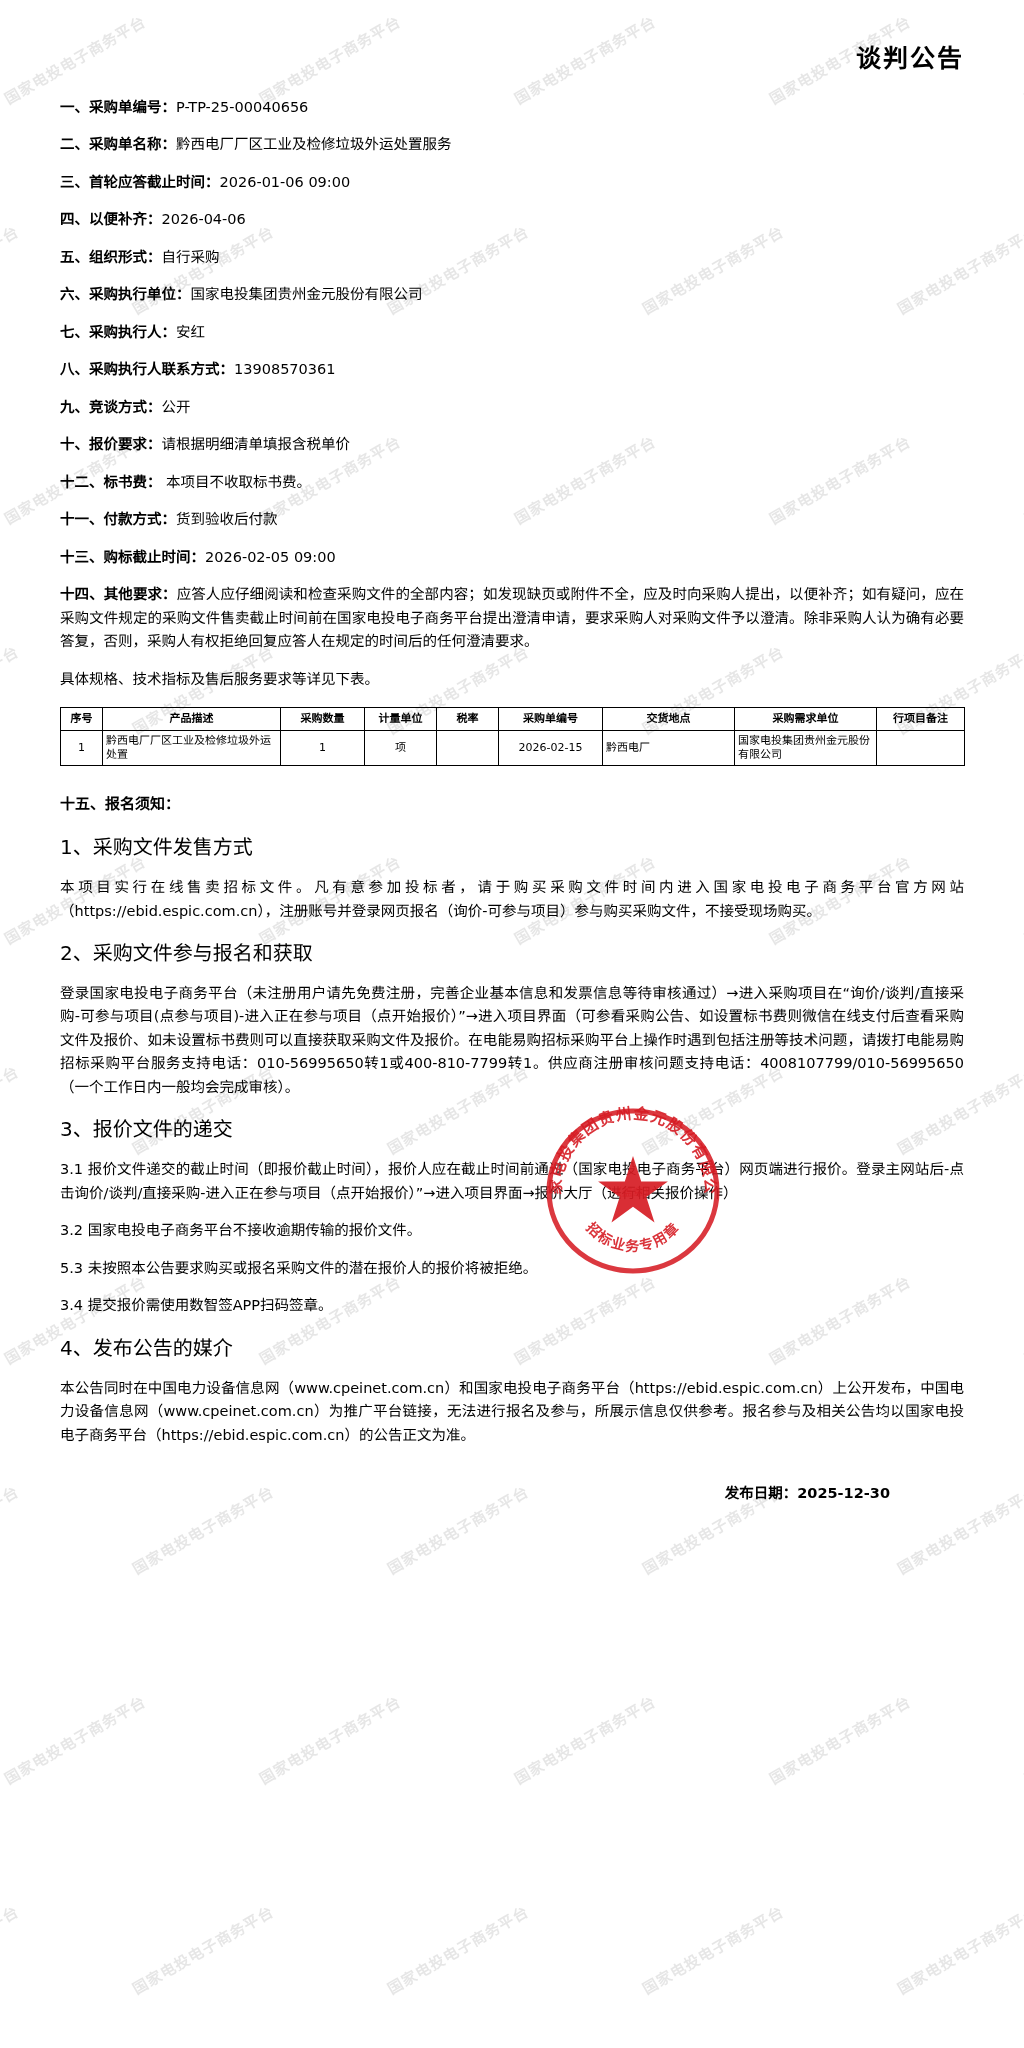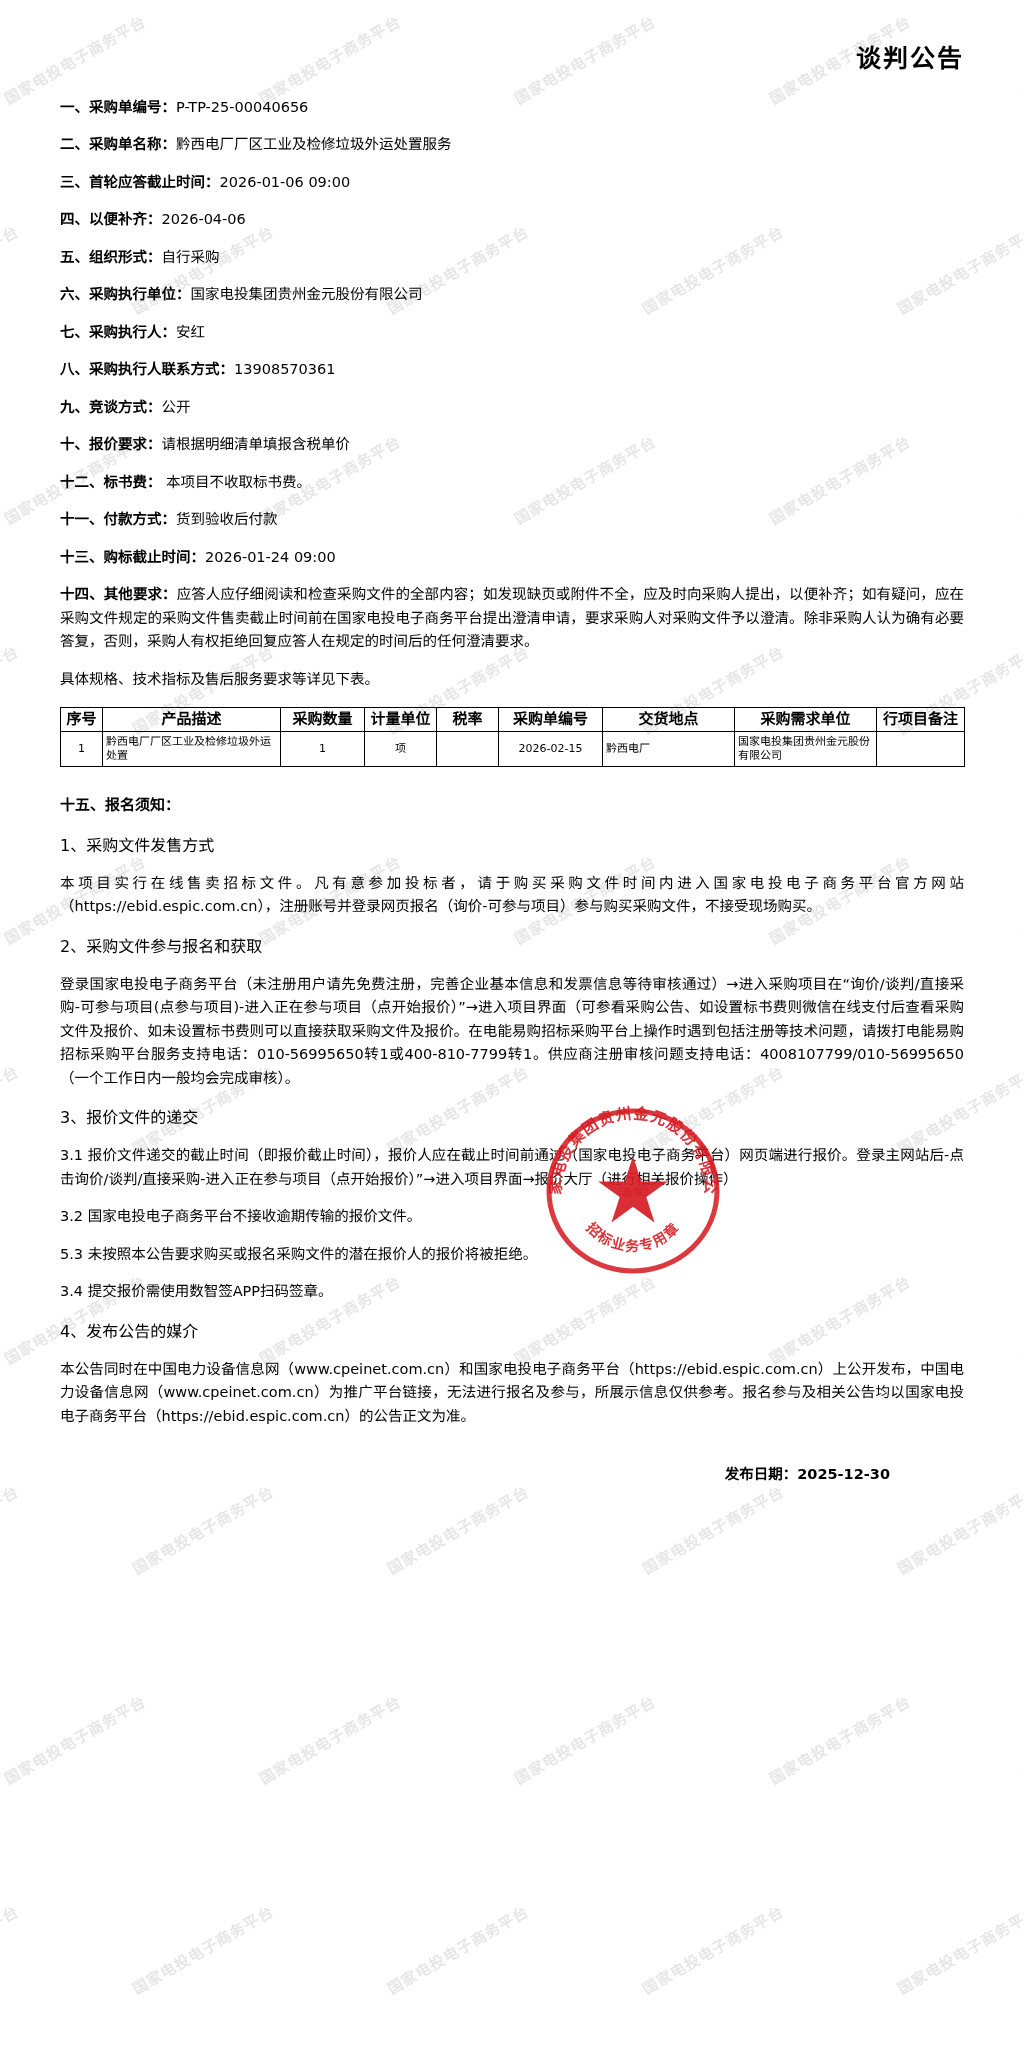--- a/index.html
+++ b/index.html
@@ -73,21 +73,21 @@
     margin: 0 0 14px 0;
     text-align: justify;
   }
   .para b { font-weight: 700; font-family: Liberation Serif, serif; }
   .section-head {
     font-size: 15px;
     font-weight: 700;
     margin: 26px 0 18px 0;
   }
   .sub-head {
-    font-size: 16px;
+    font-size: 20px;
     margin: 0 0 16px 0;
     font-weight: 400;
   }
   
   .tbl-wrap {
     margin: 16px 0 10px 0;
   }
   table.items {
     border-collapse: collapse;
     width: 904px;
@@ -96,21 +96,21 @@
   }
   table.items th, table.items td {
     border: 1px solid #000;
     padding: 2px 3px;
     vertical-align: middle;
     line-height: 1.25;
   }
   table.items th {
     text-align: center;
     font-weight: 700;
-    font-size: 15px;
+    font-size: 11px;
     height: 18px;
   }
   table.items td {
     height: 30px;
     font-size: 11px;
   }
   td.c { text-align: center; }
   td.l { text-align: left; }
   
   .col-seq   { width: 42px; }
@@ -210,21 +210,21 @@
         <div class="kv-line"><span class="lbl">三、首轮应答截止时间：</span><span class="val">2026-01-06 09:00</span></div>
         <div class="kv-line"><span class="lbl">四、以便补齐：</span><span class="val">2026-04-06</span></div>
         <div class="kv-line"><span class="lbl">五、组织形式：</span><span class="val">自行采购</span></div>
         <div class="kv-line"><span class="lbl">六、采购执行单位：</span><span class="val">国家电投集团贵州金元股份有限公司</span></div>
         <div class="kv-line"><span class="lbl">七、采购执行人：</span><span class="val">安红</span></div>
         <div class="kv-line"><span class="lbl">八、采购执行人联系方式：</span><span class="val">13908570361</span></div>
         <div class="kv-line"><span class="lbl">九、竞谈方式：</span><span class="val">公开</span></div>
         <div class="kv-line"><span class="lbl">十、报价要求：</span><span class="val">请根据明细清单填报含税单价</span></div>
         <div class="kv-line"><span class="lbl">十二、标书费：</span><span class="val"> 本项目不收取标书费。</span></div>
         <div class="kv-line"><span class="lbl">十一、付款方式：</span><span class="val">货到验收后付款</span></div>
-        <div class="kv-line"><span class="lbl">十三、购标截止时间：</span><span class="val">2026-01-24 09:00</span></div>
+        <div class="kv-line"><span class="lbl">十三、购标截止时间：</span><span class="val">2026-02-05 09:00</span></div>
       </div>
 
     <div class="para">
       <b><span>十四、</span><span>其他要求：</span></b><span>应答人应仔细阅读和检查采购文件的全部内容；如发现缺页或附件不全，应及时向采购人提出，以便补齐；如有疑问，应在采购文件规定的采购文件售卖截止时间前在国家电投电子商务平台提出澄清申请，要求采购人对采购文件予以澄清。除非采购人认为确有必要答复，否则，采购人有权拒绝回复应答人在规定的时间后的任何澄清要求。</span>
     </div>
 
     <div class="para">具体规格、技术指标及售后服务要求等详见下表。</div>
 
     <div class="tbl-wrap">
       <table class="items">

